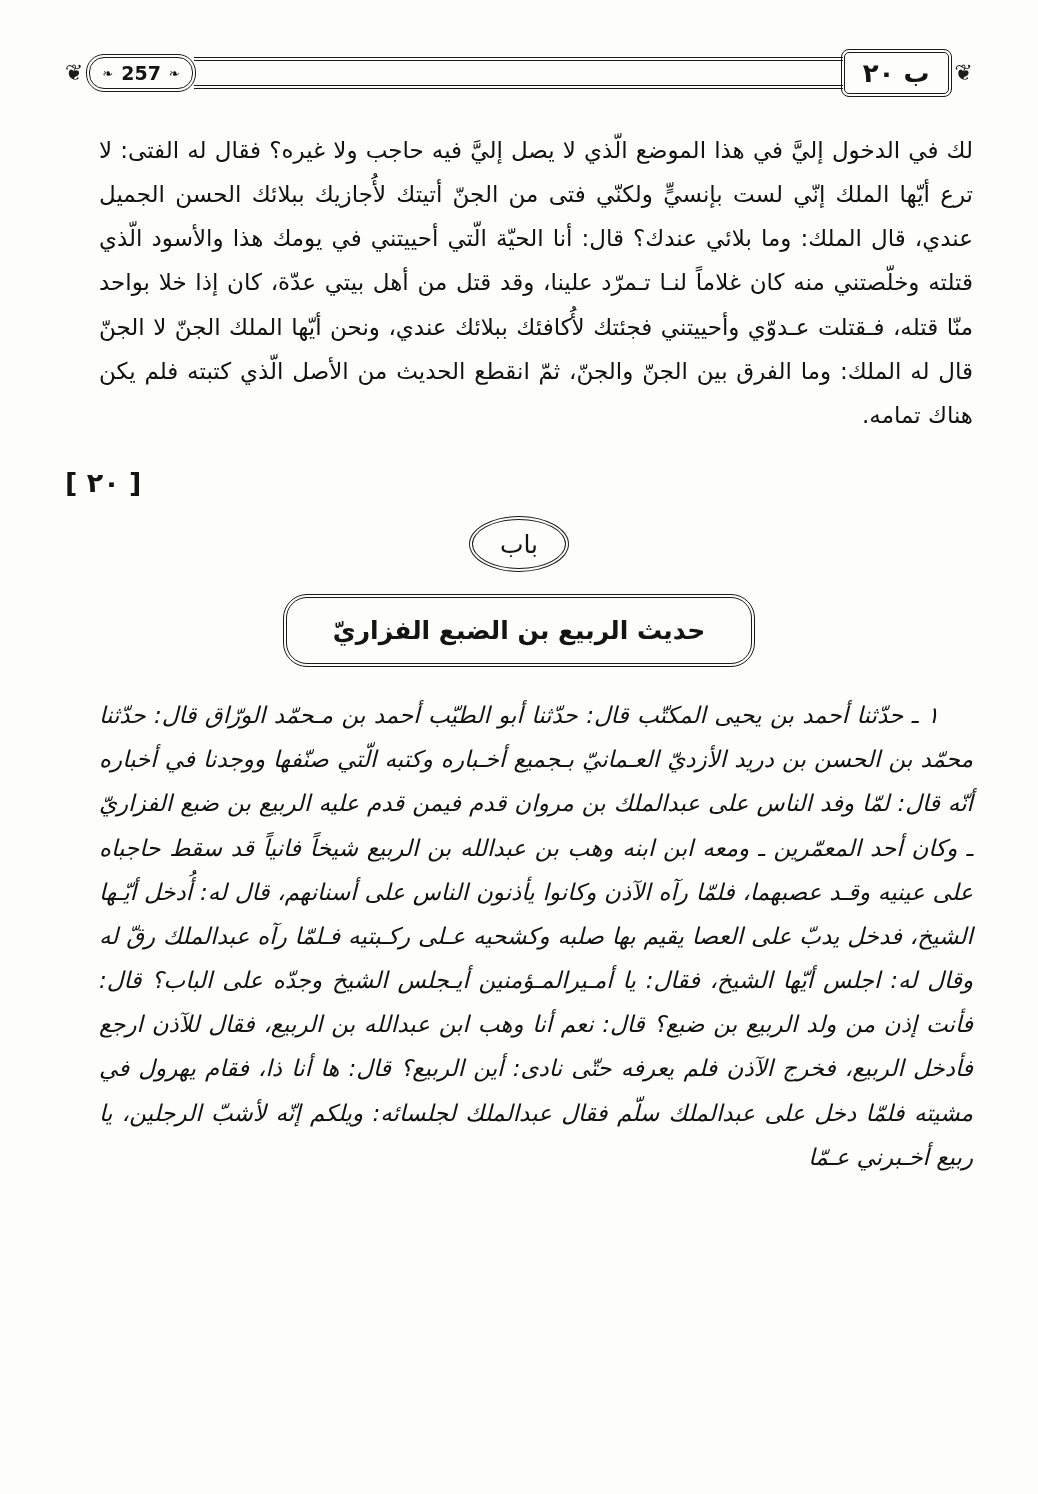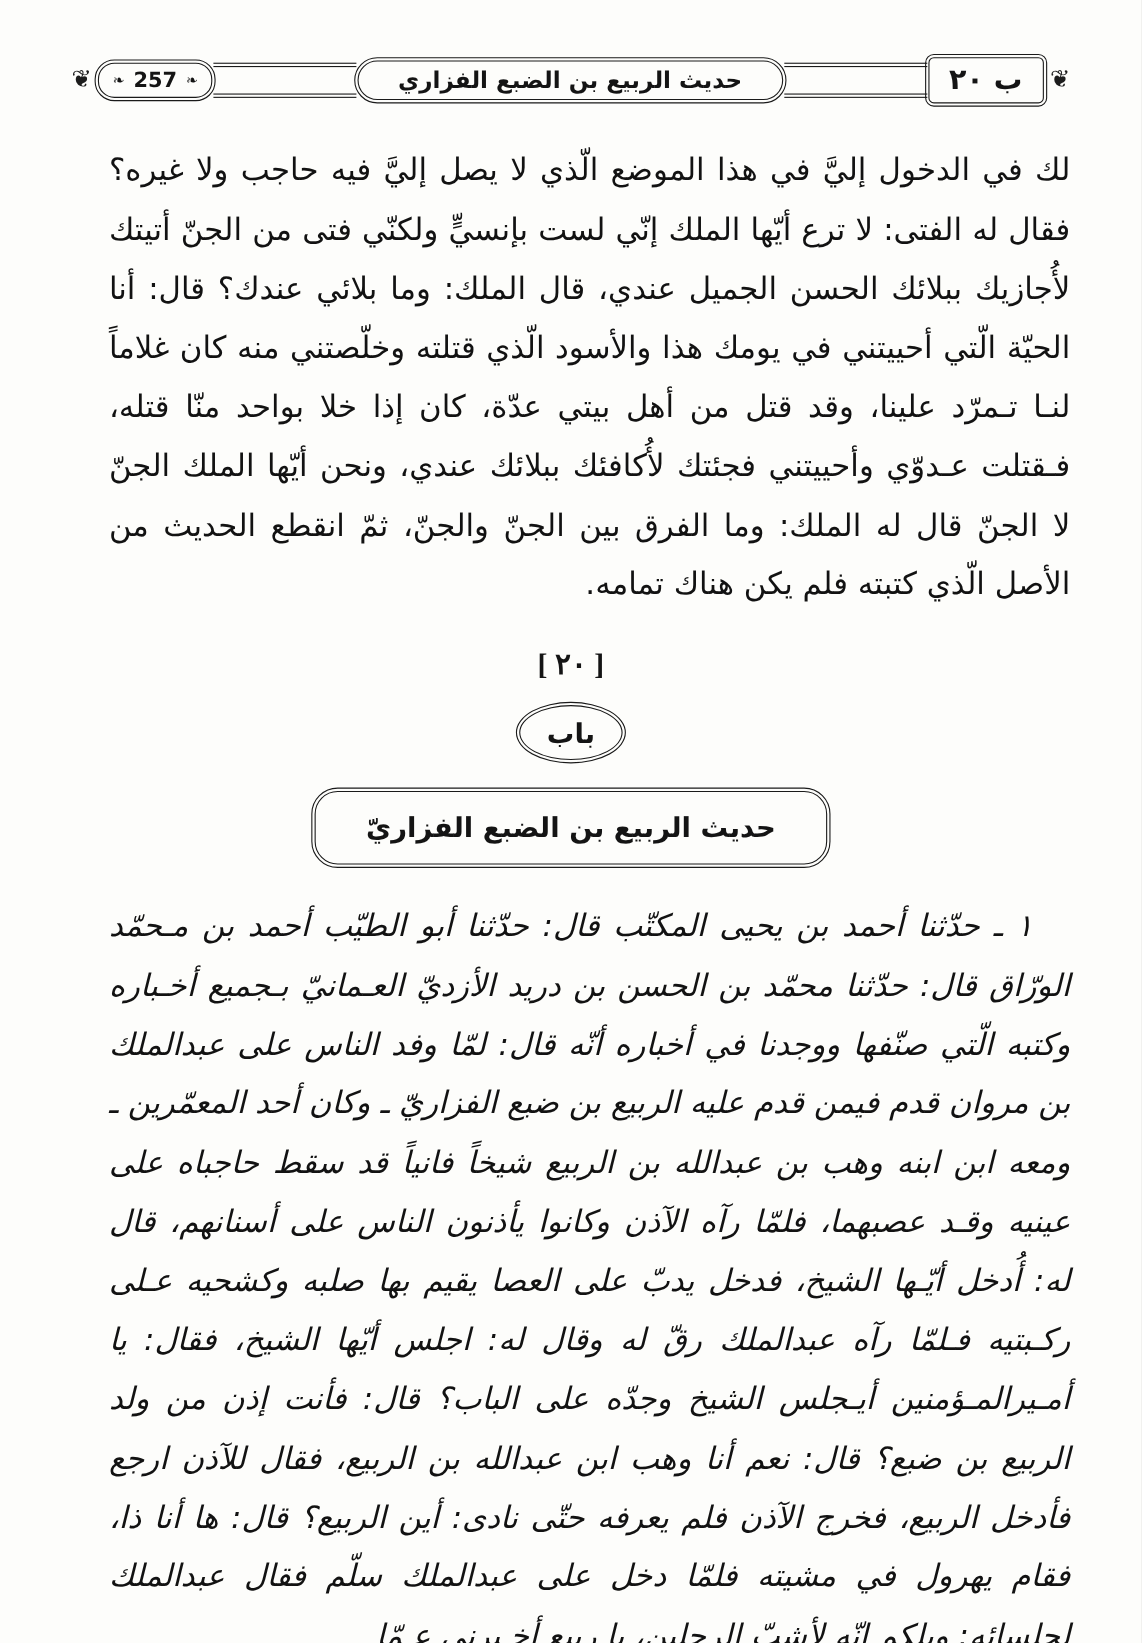--- a/index.html
+++ b/index.html
@@ -61,45 +61,44 @@
     min-width: 14px;
     height: 32px;
     border-top: 4px double #1a1a1a;
     border-bottom: 4px double #1a1a1a;
     margin: 0 -2px;
     align-self: center;
   }
   
   .content { padding: 0 3px; }
   .para {
-    font-size: 28px;
+    font-size: 23px;
     line-height: 1.92;
     text-align: justify;
     color: #121212;
     margin-left: 34px;
   }
   .para.indent { text-indent: 34px; font-style: italic; }
   .section-number {
-    text-align: center;
+    text-align: left;
     font-size: 27px;
     font-weight: bold;
     margin: 30px 0 18px 0;
     letter-spacing: 2px;
-    font-family: Liberation Serif, serif;
   }
   .bab-oval {
     width: 100px;
     height: 56px;
     border: 4px double #1a1a1a;
     border-radius: 50%;
     margin: 0 auto 22px auto;
     display: flex;
     align-items: center;
     justify-content: center;
-    font-weight: bold;
+    font-weight: normal;
     font-size: 25px;
   }
   .chapter-box {
     width: max-content;
     max-width: 90%;
     margin: 0 auto 26px auto;
     border: 4px double #1a1a1a;
     border-radius: 24px;
     padding: 18px 46px;
     font-weight: bold;
@@ -111,23 +110,20 @@
 <body>
 
 <div class="page">
 
   <header class="header-band">
     <span class="orn">❦</span>
     <span class="hcell chapter">
       <span>ب ٢٠</span>
     </span>
     <span class="connector"></span>
-    <span class="hcell title">
-      <span>حديث الربيع بن الضبع الفزاري</span>
-    </span>
     <span class="connector"></span>
     <span class="hcell pagenum">
       <span class="mini-orn">❧</span>
       <span>257</span>
       <span class="mini-orn">❧</span>
     </span>
     <span class="orn">❦</span>
   </header>
 
   <main class="content">

